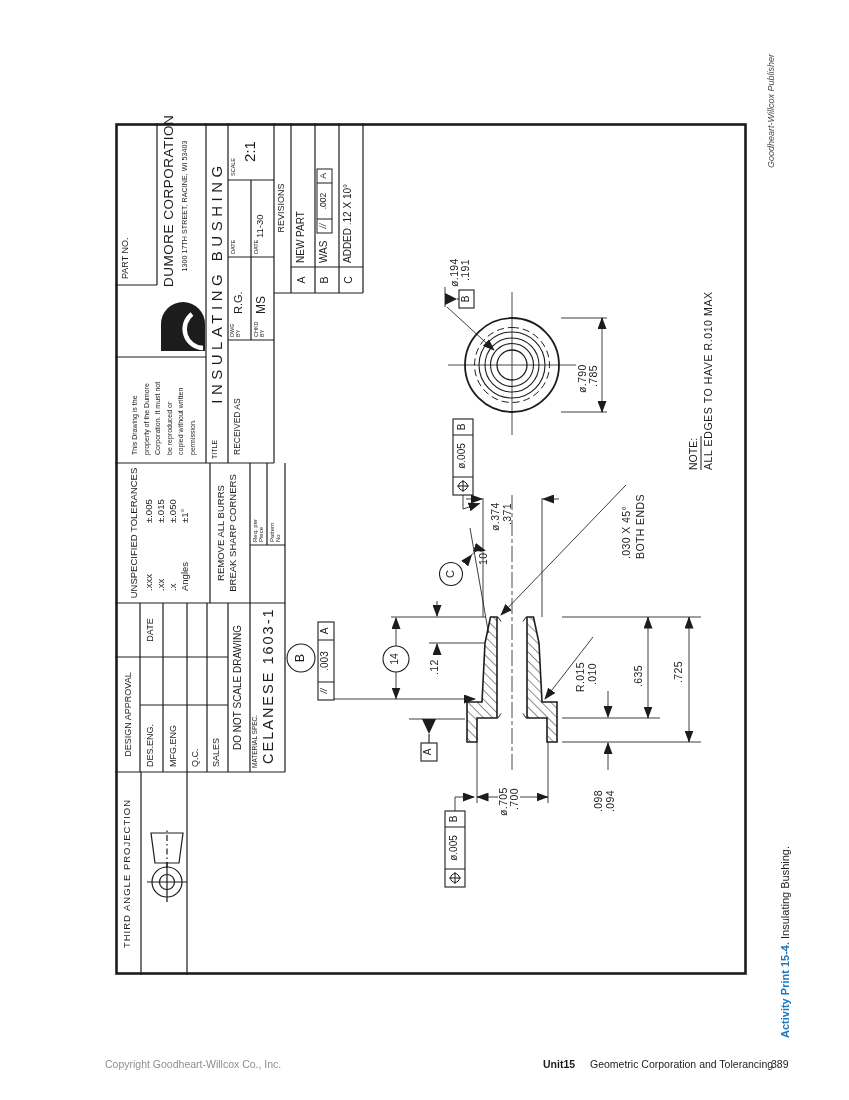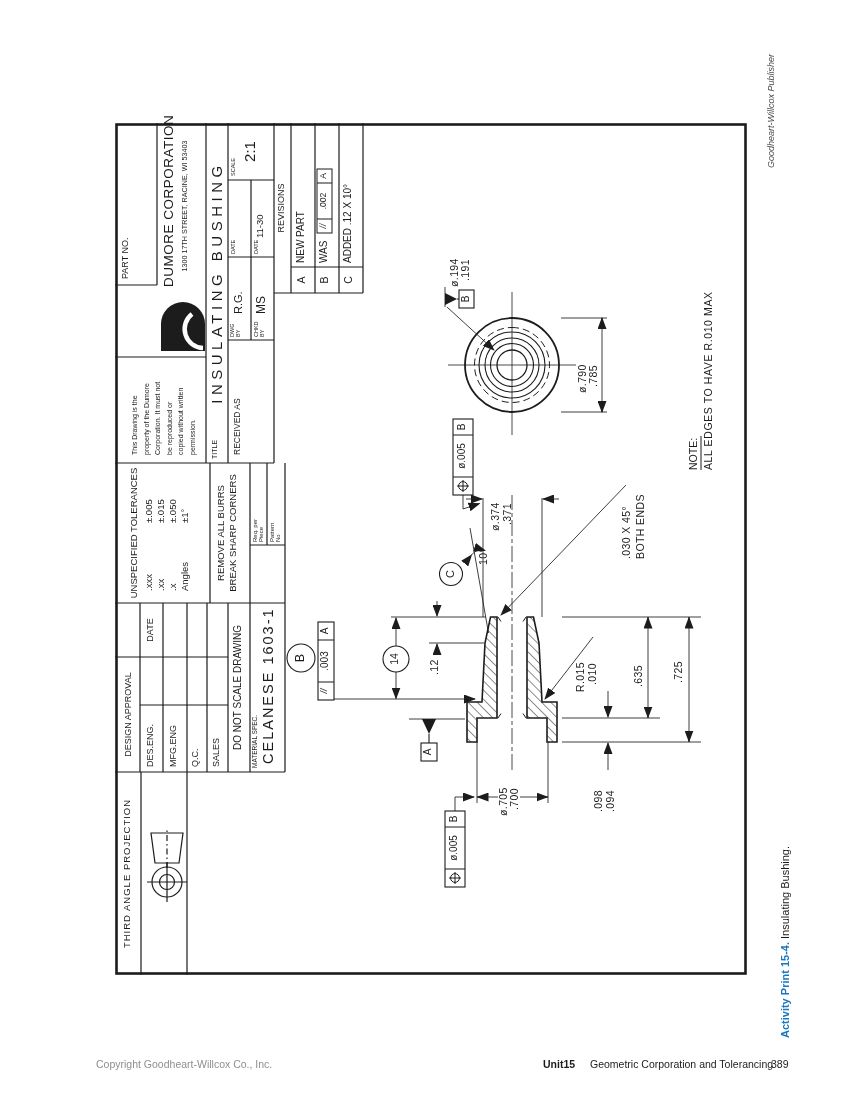--- a/index.html
+++ b/index.html
@@ -300,17 +300,17 @@
     <div class="t" style="left:505px;top:588px;font-size:10.5px;letter-spacing:.6px">ALL EDGES TO HAVE R.010 MAX</div>
   </div>
 
   <div class="rot it" style="left:766px;top:168px;font-size:9px;color:#4a4a4a">Goodheart-Willcox Publisher</div>
 
   <div class="rot" style="left:779px;top:1038px;font-size:11px">
     <span style="color:#1b78be;font-weight:bold">Activity Print 15-4.</span>
     <span>Insulating Bushing.</span>
   </div>
 
-  <div class="footer-txt" style="left:96px;top:1058px;color:#8f8f8f">Copyright Goodheart-Willcox Co., Inc.</div>
+  <div class="footer-txt" style="left:105px;top:1058px;color:#8f8f8f">Copyright Goodheart-Willcox Co., Inc.</div>
   <div class="footer-txt" style="left:543px;top:1058px;font-weight:600">Unit15</div>
   <div class="footer-txt" style="left:590px;top:1058px">Geometric Corporation and Tolerancing</div>
   <div class="footer-txt" style="left:771px;top:1058px;font-weight:500">389</div>
 </div>
 
 </body></html>

